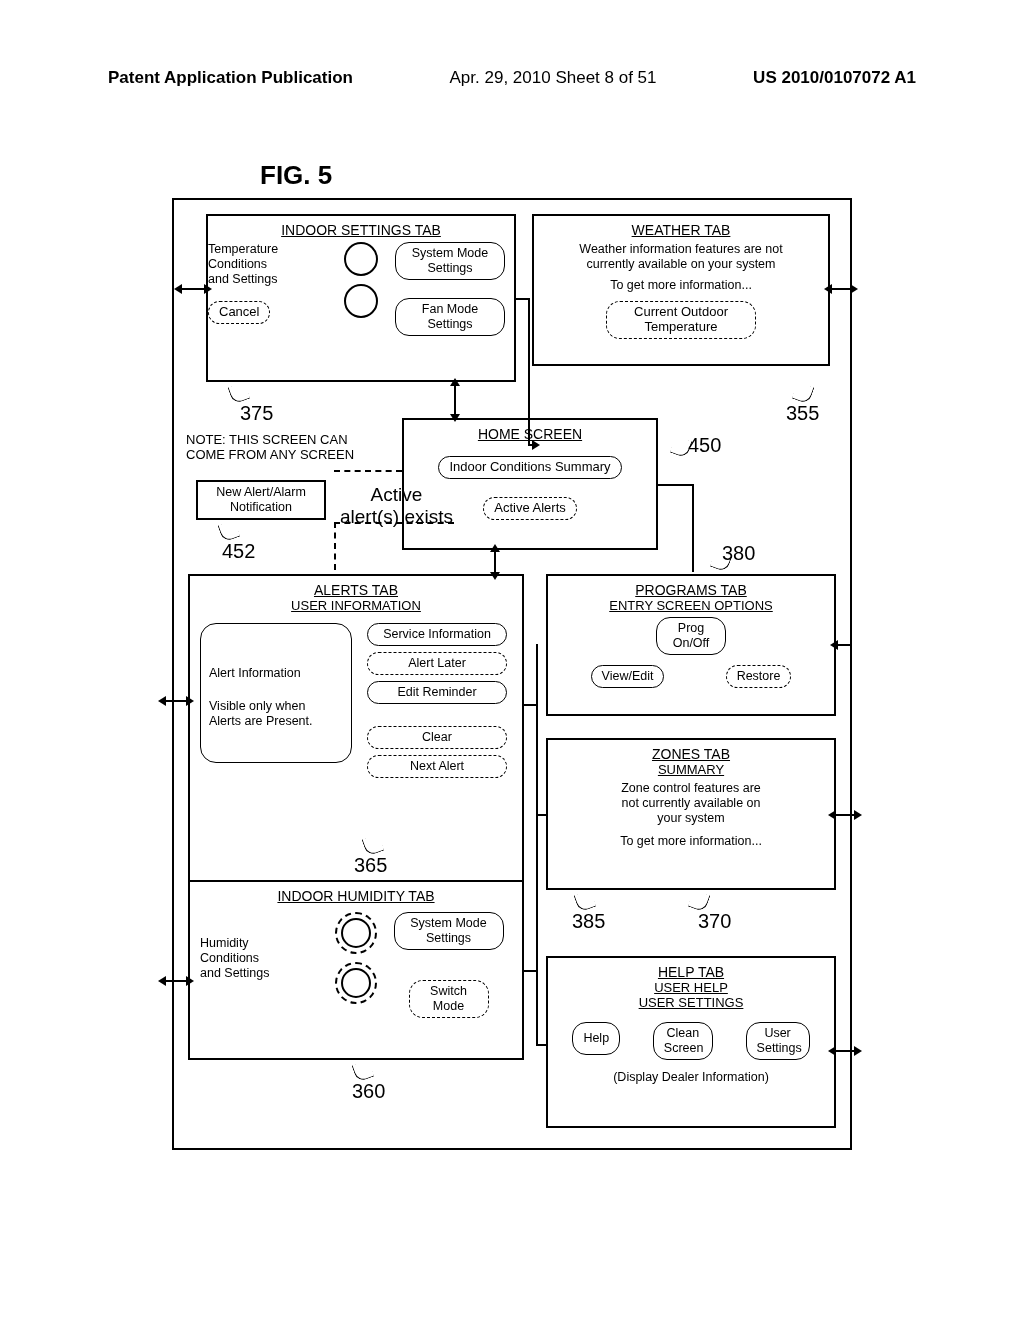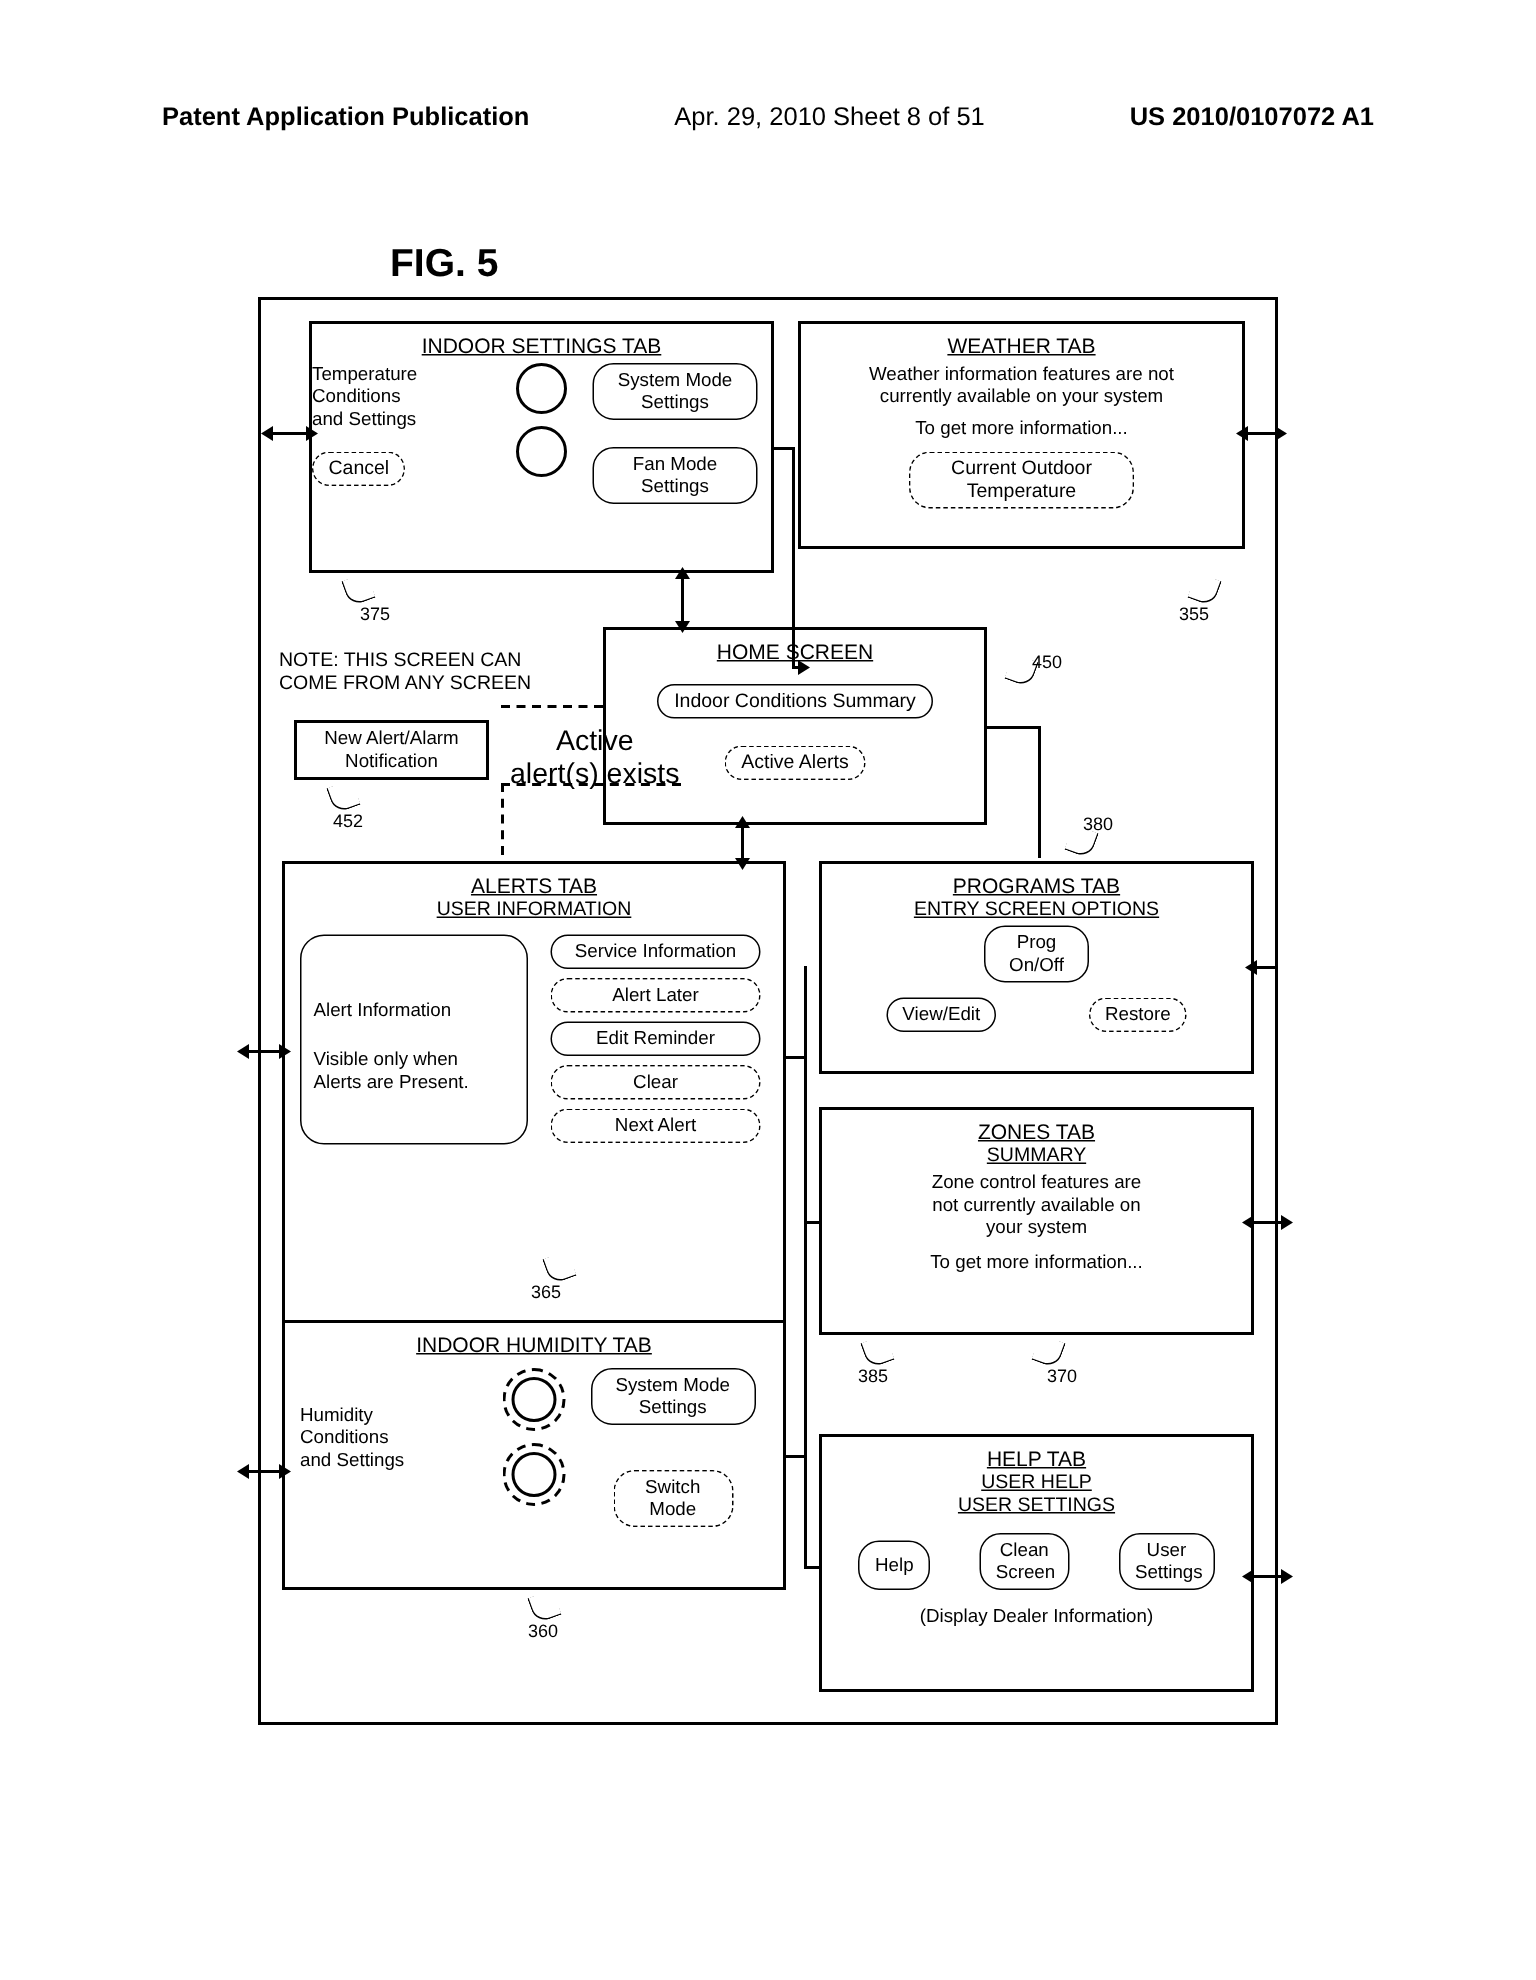--- a/index.html
+++ b/index.html
@@ -114,21 +114,21 @@
     border-top:5px solid transparent; border-bottom:5px solid transparent;
     border-right:8px solid #000;
   }
   .arr-right::after{
     content:''; position:absolute; right:-8px; top:-4px;
     border-top:5px solid transparent; border-bottom:5px solid transparent;
     border-left:8px solid #000;
   }
   .ref {
     position: absolute;
-    font-size: 12px;
+    font-size: 20px;
   }
   .tick {
     position: absolute;
     width: 18px; height: 18px;
     border-left: 1.5px solid #000;
     border-bottom: 1.5px solid #000;
     border-radius: 0 0 0 10px;
     transform: rotate(-20deg);
   }
   .circle-btn {
@@ -254,21 +254,21 @@
         <div style="height:34px;"></div>
         <div class="smalltxt">Alert Information</div>
         <div style="height:18px;"></div>
         <div class="smalltxt">Visible only when</div>
         <div class="smalltxt">Alerts are Present.</div>
       </div>
       <div style="display:flex; flex-direction:column; gap:6px; width:150px; align-items:center;">
         <span class="pill smalltxt" style="width:140px;">Service Information</span>
         <span class="pill-dashed smalltxt" style="width:140px;">Alert Later</span>
         <span class="pill smalltxt" style="width:140px;">Edit Reminder</span>
-        <span class="pill-dashed smalltxt" style="width:140px;">Clear</span>
+        <span class="pill-dashed smalltxt" style="width:140px;margin-top:16px;">Clear</span>
         <span class="pill-dashed smalltxt" style="width:140px;">Next Alert</span>
       </div>
     </div>
   </div>
 
   <div class="panel" style="left:372px; top:374px; width:290px; height:142px;">
     <div class="panel-title" style="margin-bottom:0;">PROGRAMS TAB</div>
     <div class="panel-sub" style="text-decoration:underline;">ENTRY SCREEN OPTIONS</div>
     <div class="center" style="margin-top:2px;">
       <span class="pill smalltxt" style="width:70px; display:inline-block;">Prog On/Off</span>
@@ -312,21 +312,21 @@
         <span class="pill smalltxt" style="width:110px;">System Mode Settings</span>
         <span class="pill-dashed smalltxt" style="width:80px;">Switch Mode</span>
       </div>
     </div>
   </div>
 
   <div class="panel" style="left:372px; top:756px; width:290px; height:172px;">
     <div class="panel-title" style="margin-bottom:0;">HELP TAB</div>
     <div class="panel-sub" style="text-decoration:underline; margin-bottom:0;">USER HELP</div>
     <div class="panel-sub" style="text-decoration:underline;">USER SETTINGS</div>
-    <div style="display:flex; justify-content:space-around; padding:8px 8px 4px 8px; align-items:flex-end;">
+    <div style="display:flex; justify-content:space-around; padding:8px 8px 4px 8px; align-items:flex-start;">
       <span class="pill smalltxt" style="padding:8px 10px;">Help</span>
       <span class="pill smalltxt" style="width:60px;">Clean Screen</span>
       <span class="pill smalltxt" style="width:64px;">User Settings</span>
     </div>
     <div class="smalltxt center" style="margin-top:6px;">(Display Dealer Information)</div>
   </div>
 
   <div class="arrow-double-h" style="left:8px; top:88px; width:22px;"></div>
   <div class="arrow-double-h" style="left:658px; top:88px; width:18px;"></div>
 

